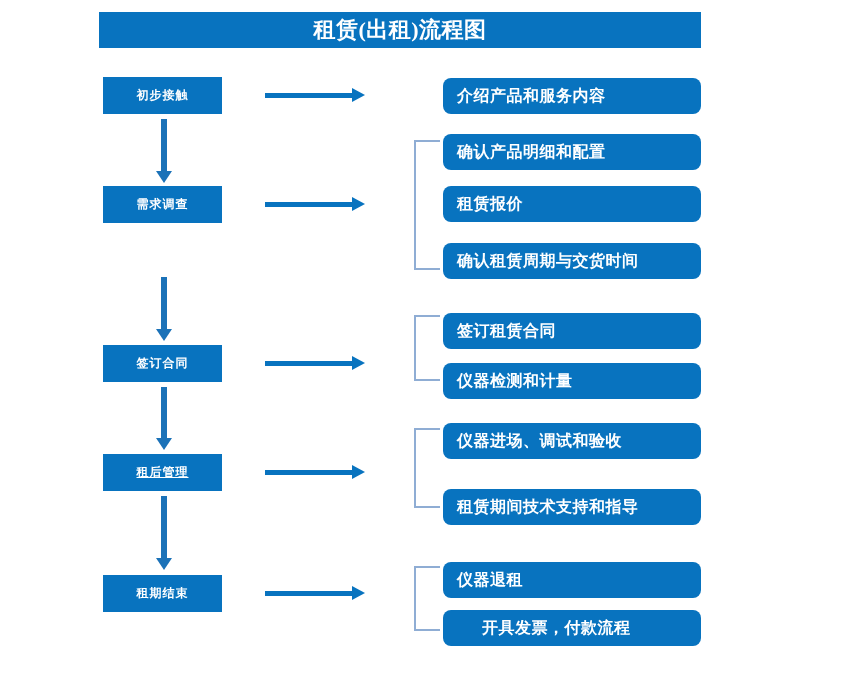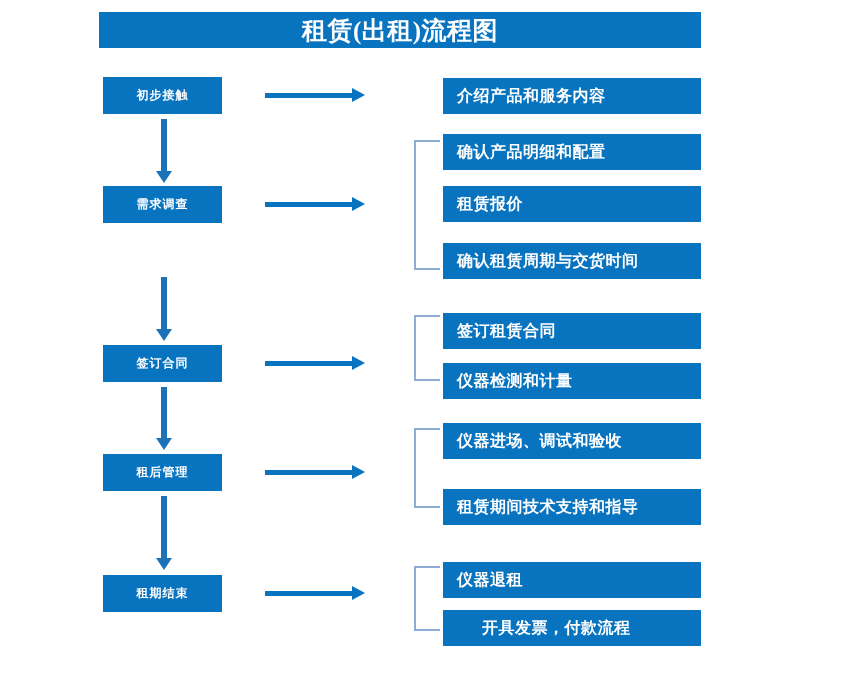--- a/index.html
+++ b/index.html
@@ -21,21 +21,21 @@
 
   
   .title-bar {
     position: absolute;
     left: 99px;
     top: 12px;
     width: 602px;
     height: 36px;
     background: #0873bf;
     color: #ffffff;
-    font-size: 25px;
+    font-size: 22px;
     font-weight: bold;
     display: flex;
     align-items: center;
     justify-content: center;
     letter-spacing: 0.5px;
   }
 
   
   .stage-box {
     position: absolute;
@@ -60,20 +60,21 @@
     height: 36px;
     background: #0873bf;
     color: #ffffff;
     font-size: 16px;
     font-weight: bold;
     display: flex;
     align-items: center;
     padding-left: 14px;
     box-sizing: border-box;
     letter-spacing: 0.5px;
+    border-radius: 8px;
   }
 
   
   .h-arrow {
     position: absolute;
     left: 265px;
     width: 100px;
     height: 16px;
   }
   .h-arrow .shaft {
@@ -134,21 +135,21 @@
 </head>
 <body>
 
 <div id="chart">
 
   <div class="title-bar">租赁(出租)流程图</div>
 
   <div class="stage-box" style="top:77px;">初步接触</div>
   <div class="stage-box" style="top:186px;">需求调查</div>
   <div class="stage-box" style="top:345px;">签订合同</div>
-  <div class="stage-box" style="top:454px;">租后管理</div>
+  <div class="stage-box" style="top:454px;text-decoration:underline;">租后管理</div>
   <div class="stage-box" style="top:575px;">租期结束</div>
 
   <div class="v-arrow" style="top:119px; height:64px;">
     <div class="shaft"></div>
     <div class="head"></div>
   </div>
   <div class="v-arrow" style="top:277px; height:64px;">
     <div class="shaft"></div>
     <div class="head"></div>
   </div>

